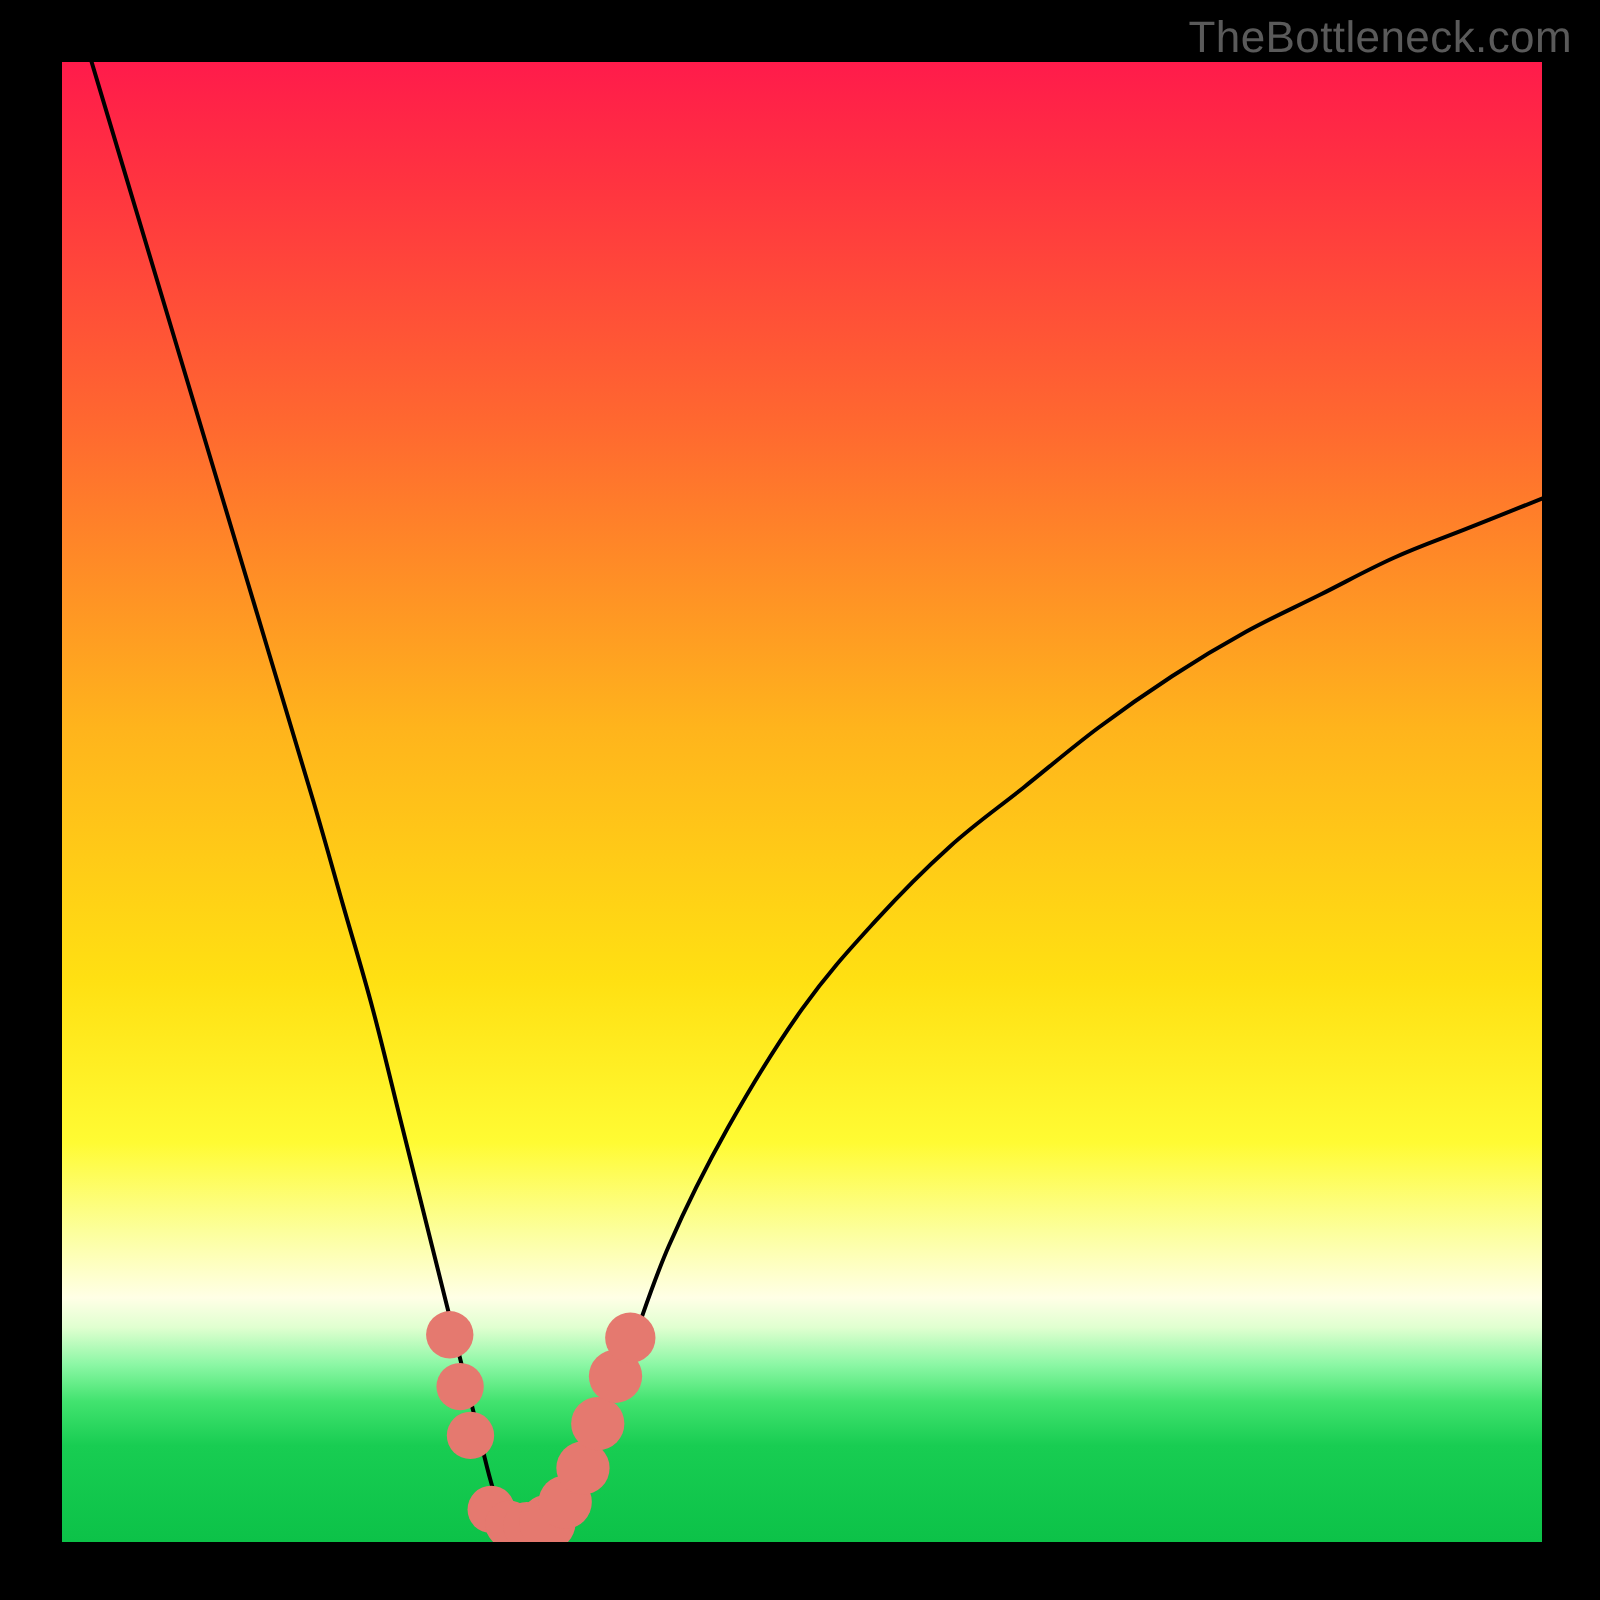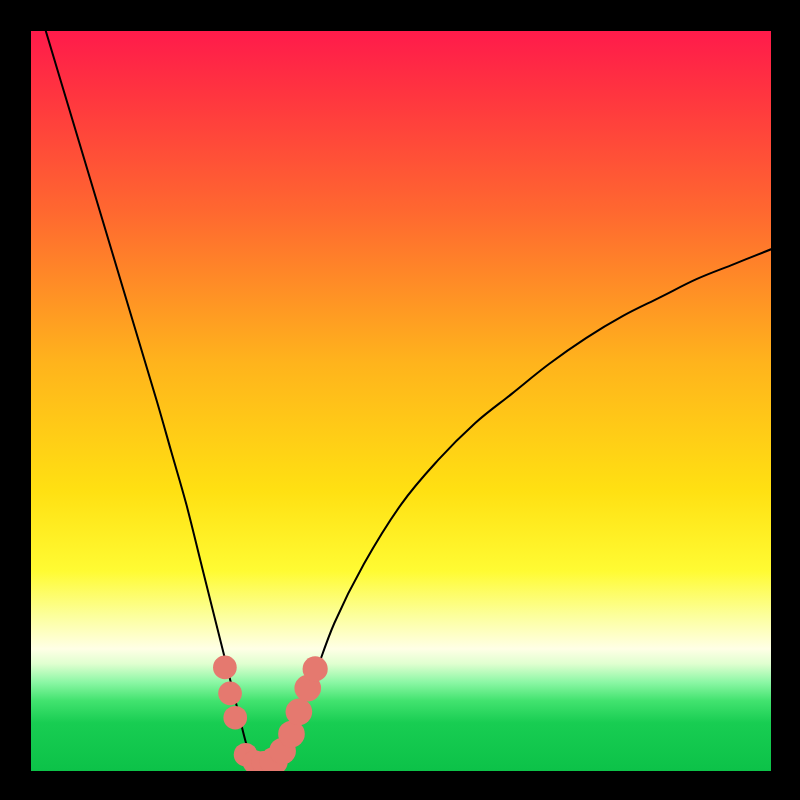--- a/index.html
+++ b/index.html
@@ -58,20 +58,21 @@
     color: #5a5a5a;
     font-size: 22px;
     letter-spacing: 0.2px;
     user-select: none;
   }
 </style>
 </head>
 <body>
 
 <div class="stage">
+  <div class="watermark">TheBottleneck.com</div>
   <div class="plot-area" style="left: 31px; top: 31px; width: 740px; height: 740px;">
     <svg class="plot-svg" viewBox="0 0 740 740" preserveAspectRatio="none">
       <path class="curve" d="M 14.80 0.00 C 18.80 13.32, 29.01 47.36, 37.00 74.00 C 44.99 100.64, 51.21 121.36, 59.20 148.00 C 67.19 174.64, 73.41 195.36, 81.40 222.00 C 89.39 248.64, 95.61 269.36, 103.60 296.00 C 111.59 322.64, 119.14 347.36, 125.80 370.00 C 132.46 392.64, 135.27 403.15, 140.60 421.80 C 145.93 440.45, 150.07 453.62, 155.40 473.60 C 160.73 493.58, 164.87 511.49, 170.20 532.80 C 175.53 554.11, 181.00 576.02, 185.00 592.00 C 189.00 607.98, 189.74 610.94, 192.40 621.60 C 195.06 632.26, 197.14 640.54, 199.80 651.20 C 202.46 661.86, 204.54 670.14, 207.20 680.80 C 209.86 691.46, 211.94 701.08, 214.60 710.40 C 217.26 719.72, 219.34 727.27, 222.00 732.60 C 224.66 737.93, 226.74 738.67, 229.40 740.00 C 232.06 741.33, 234.14 741.33, 236.80 740.00 C 239.46 738.67, 240.20 739.26, 244.20 732.60 C 248.20 725.94, 252.34 717.65, 259.00 703.00 C 265.66 688.35, 273.21 671.18, 281.20 651.20 C 289.19 631.22, 294.08 613.31, 303.40 592.00 C 312.72 570.69, 321.01 554.11, 333.00 532.80 C 344.99 511.49, 356.68 492.25, 370.00 473.60 C 383.32 454.95, 393.68 443.85, 407.00 429.20 C 420.32 414.55, 430.68 404.19, 444.00 392.20 C 457.32 380.21, 467.68 373.26, 481.00 362.60 C 494.32 351.94, 504.68 342.99, 518.00 333.00 C 531.32 323.01, 541.68 315.76, 555.00 307.10 C 568.32 298.44, 578.68 292.23, 592.00 284.90 C 605.32 277.57, 615.68 273.06, 629.00 266.40 C 642.32 259.74, 652.68 253.89, 666.00 247.90 C 679.32 241.91, 689.68 238.43, 703.00 233.10 C 716.32 227.77, 733.34 220.96, 740.00 218.30"></path>
       <g>
           <circle class="marker" cx="193.88" cy="636.40" r="11.84"></circle>
           <circle class="marker" cx="199.06" cy="662.30" r="11.84"></circle>
           <circle class="marker" cx="204.24" cy="686.72" r="11.84"></circle>
           <circle class="marker" cx="214.60" cy="723.72" r="11.84"></circle>
           <circle class="marker" cx="223.48" cy="731.12" r="11.84"></circle>
           <circle class="marker" cx="232.36" cy="731.86" r="11.84"></circle>

